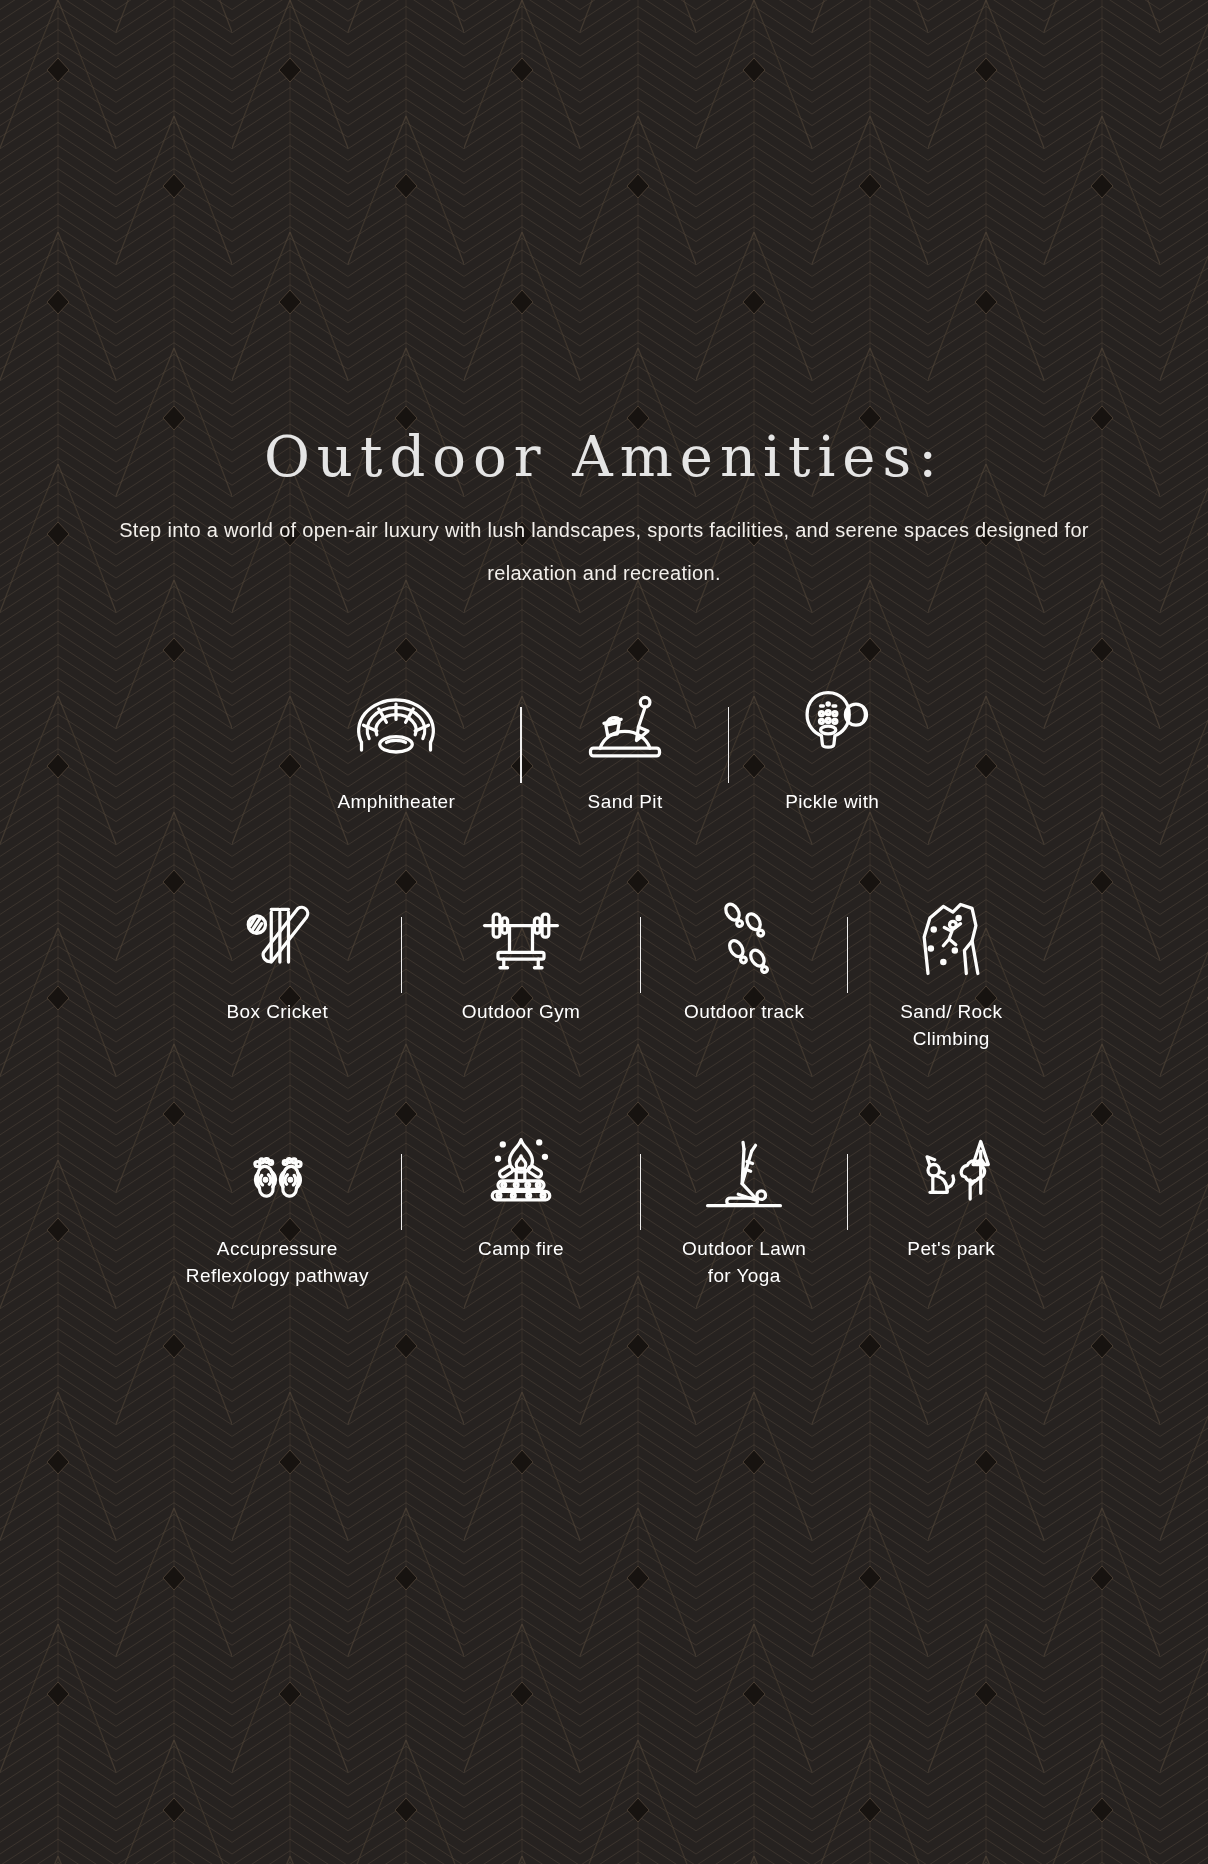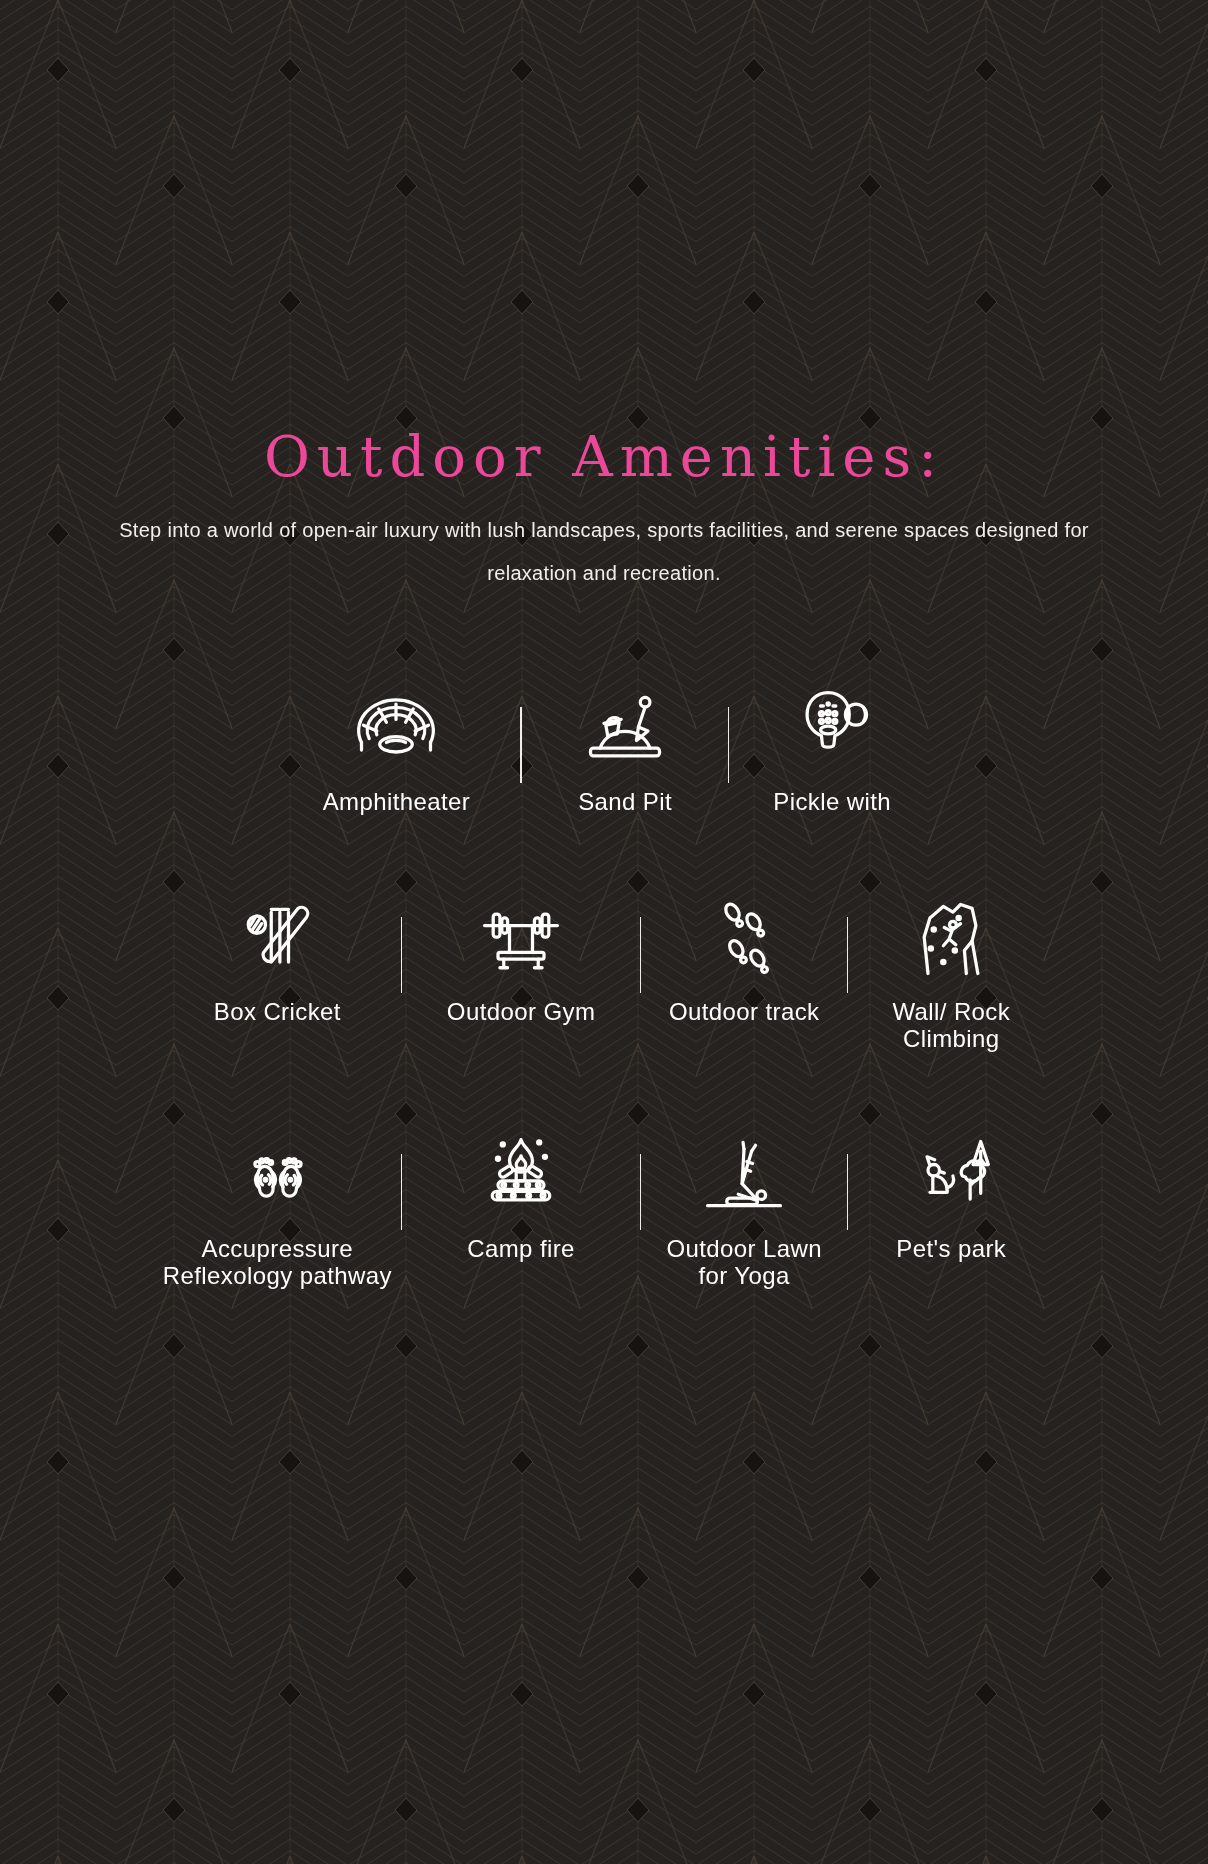--- a/index.html
+++ b/index.html
@@ -13,21 +13,21 @@
   }
   .bg-pattern{position:absolute;inset:0;z-index:0;}
   .content{position:relative;z-index:1;text-align:center;}
   .page-title{
     margin:0;
     padding-top:424px;
     font-family:"DejaVu Serif",serif;
     font-weight:400;
     font-size:56px;
     letter-spacing:7px;
-    color:#ec4899;
+    color:#e5e5e5;
   }
   .page-subtitle{
     margin:20px auto 0;
     width:1040px;
     font-size:20px;
     line-height:43px;
     letter-spacing:.3px;
     color:#f2efeb;
     font-weight:400;
   }
@@ -47,21 +47,21 @@
     align-items:center;
   }
   .amenity.c1{flex:0 0 27%;}
   .amenity.c2{flex:0 0 26%;}
   .amenity.c3{flex:0 0 22.5%;}
   .amenity.c4{flex:0 0 22.5%;}
   .amenity-icon{width:104px;height:92px;display:block;}
   .amenity-icon svg{width:100%;height:100%;stroke:#fdfdfc;fill:none;stroke-width:3.4;stroke-linecap:round;stroke-linejoin:round;}
   .amenity-label{
     margin-top:13px;
-    font-size:24px;
+    font-size:19px;
     line-height:27px;
     letter-spacing:.4px;
     color:#ffffff;
     white-space:pre-line;
   }
   .vdiv{
     width:1px;height:76px;
     background:rgba(255,255,255,.92);
     margin-top:24px;
     flex:0 0 1px;
@@ -205,21 +205,21 @@
             <path d="M64 84 L62 60 L70 50"></path>
             <circle cx="30" cy="38" r="1.7" fill="#fdfdfc"></circle>
               <circle cx="27" cy="58" r="1.7" fill="#fdfdfc"></circle>
             <circle cx="40" cy="72" r="1.7" fill="#fdfdfc"></circle>
               <circle cx="56" cy="26" r="1.7" fill="#fdfdfc"></circle>
             <circle cx="52" cy="60" r="1.7" fill="#fdfdfc"></circle>
             <circle cx="50" cy="33" r="3.5"></circle>
             <path d="M50 37 L46 48 M50 38 L58 32 M49 40 L41 36 M46 48 L53 54 M46 48 L40 55"></path>
           </svg>
         </span>
-        <div class="amenity-label">Wall/ Rock
+        <div class="amenity-label">Sand/ Rock
 Climbing</div>
       </div>
     </div>
 
     <div class="amenity-row">
       <div class="amenity c1">
         <span class="amenity-icon">
           <svg viewBox="0 0 96 96">
             <g transform="translate(36 52) rotate(-5)">
               <path d="M0 -14 c5.5 0 8.5 6 8.5 14 c0 4 -1.5 7 -1.5 10 a7 7 0 0 1 -14 0 c0 -3 -1.5 -6 -1.5 -10 c0 -8 3 -14 8.5 -14 z"></path>

